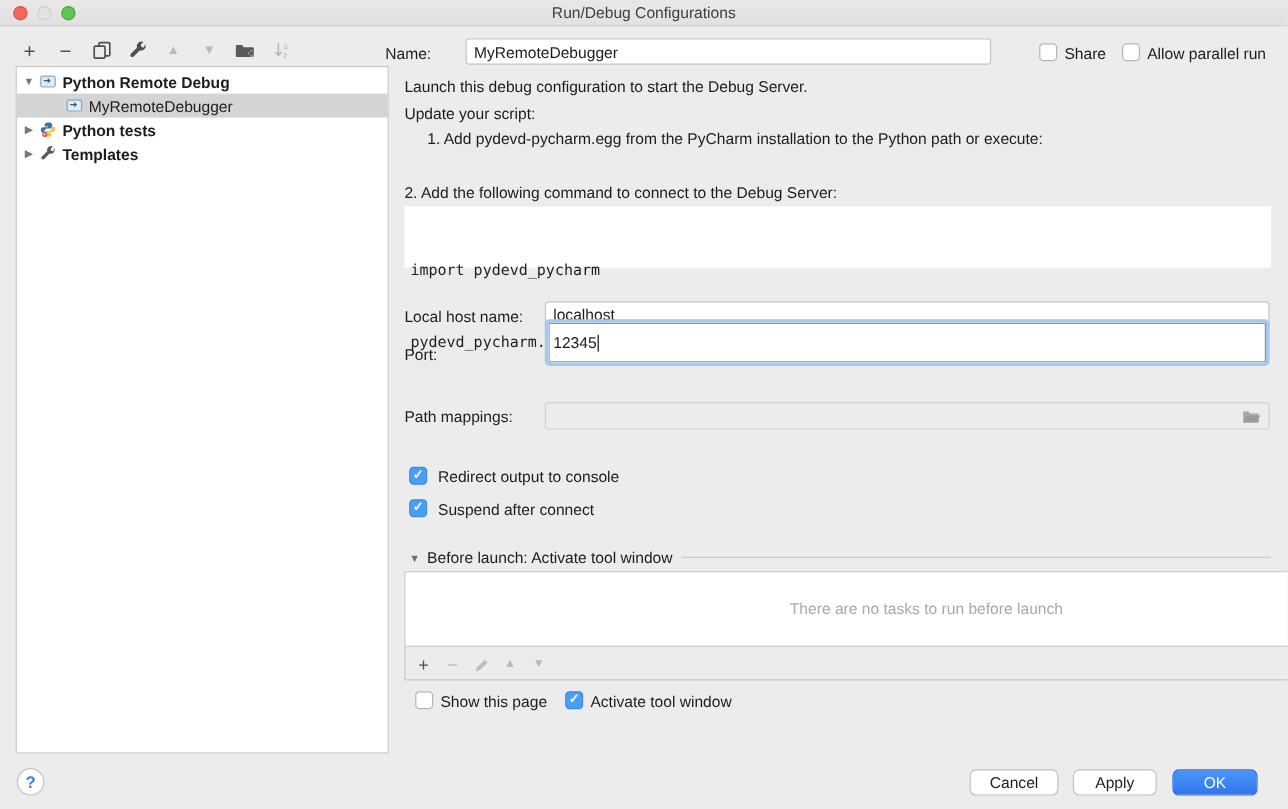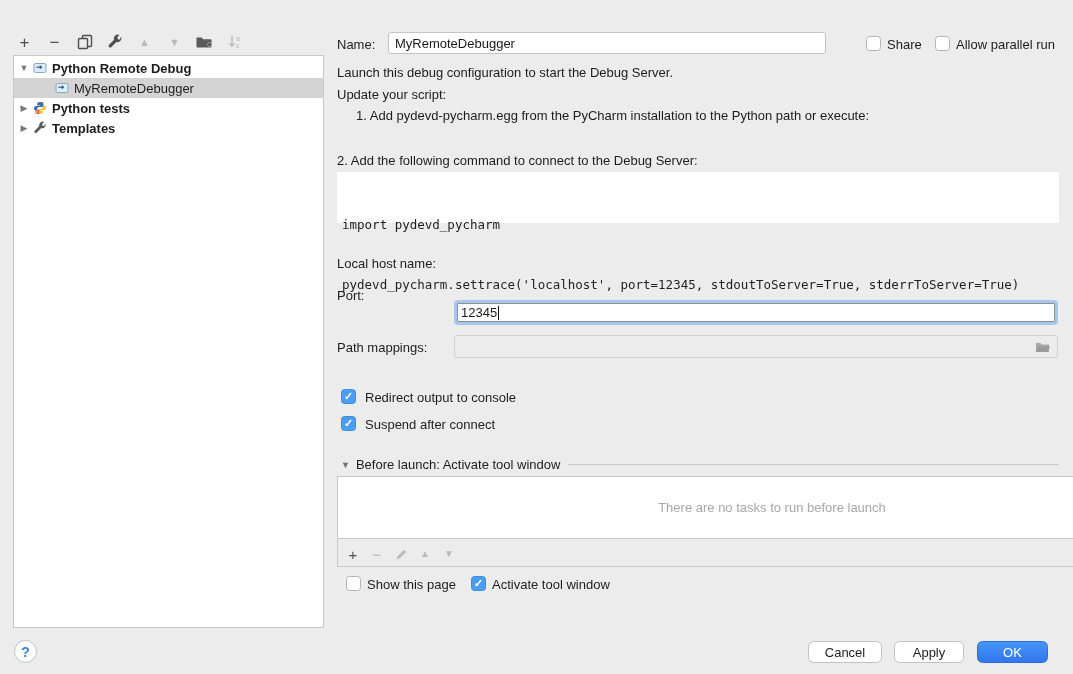--- a/index.html
+++ b/index.html
@@ -70,20 +70,28 @@
     display:flex; align-items:center; justify-content:center; }
   .btn { position:absolute; top:641px; height:22px; border-radius:5.5px; font-size:13px;
     display:flex; align-items:center; justify-content:center; background:#ffffff; border:1px solid #c2c2c2; color:#1d1d1d; }
   .btn.primary { background:linear-gradient(#4796f8,#3276ee); border:1px solid #2e6ddd; color:#ffffff; }
 </style>
 </head>
 <body>
 
 <div class="window">
 
+  <div class="titlebar">
+    <div class="traffic">
+      <span class="tl red"></span>
+      <span class="tl gray"></span>
+      <span class="tl green"></span>
+    </div>
+    <div class="win-title">Run/Debug Configurations</div>
+  </div>
 
   <div class="tree-toolbar">
     <span class="tbtn">
         <span class="txt-ico">+</span>
       </span>
     <span class="tbtn">
         <span class="txt-ico">−</span>
       </span>
     <span class="tbtn">
       <svg width="16" height="16" viewBox="0 0 16 16">
@@ -157,42 +165,45 @@
       <span class="chev" style="margin-left:5px;">▶</span>
       <span class="node-ico">
         <svg width="14" height="14" viewBox="0 0 14 14">
             <path d="M12.3 2.2a3.4 3.4 0 0 1-4 4.8l-4.4 4.4a1.4 1.4 0 1 1-2-2l4.4-4.4a3.4 3.4 0 0 1 4.8-4l-1.9 1.9.4 1.8 1.8.4z" fill="#5a5a5a"></path>
           </svg>
       </span>
       <span class="label bold">Templates</span>
     </div>
   </div>
 
-  <span class="flabel" style="left:337px; top:37px;">Name:</span>
+  <span class="flabel" style="left:321px; top:37px;">Name:</span>
   <div class="ffield" style="left:388px; top:32px; width:438px; height:22px;">
     <span>MyRemoteDebugger</span>
   </div>
   <span class="chk" style="left:866px; top:36px;"></span>
   <span class="chk-label" style="left:887px; top:37px;">Share</span>
   <span class="chk" style="left:935px; top:36px;"></span>
   <span class="chk-label" style="left:956px; top:37px;">Allow parallel run</span>
 
   <span class="para" style="left:337px; top:65px;">Launch this debug configuration to start the Debug Server.</span>
   <span class="para" style="left:337px; top:87px;">Update your script:</span>
   <span class="para" style="left:356px; top:108px;">1. Add pydevd-pycharm.egg from the PyCharm installation to the Python path or execute:</span>
   <span class="para" style="left:337px; top:153px;">2. Add the following command to connect to the Debug Server:</span>
   <div class="codeblock" style="top:172px; height:51px; padding-top:3px; line-height:20px;">
     <div>import pydevd_pycharm</div>
     <div>pydevd_pycharm.settrace('localhost', port=12345, stdoutToServer=True, stderrToServer=True)</div>
   </div>
 
   <span class="flabel" style="left:337px; top:256px;">Local host name:</span>
+  <div class="ffield" style="left:454px; top:251px; width:604px; height:22px;">
+    <span>localhost</span>
+  </div>
 
   <span class="flabel" style="left:337px; top:288px;">Port:</span>
-  <div class="ffield focused" style="left:454px; top:300px; width:604px; height:25px;">
+  <div class="ffield focused" style="left:454px; top:266px; width:604px; height:39px;">
     <span>12345</span>
       <span class="caret"></span>
   </div>
 
   <span class="flabel" style="left:337px; top:340px;">Path mappings:</span>
   <div class="ffield disabled" style="left:454px; top:335px; width:604px; height:23px;">
     <span></span>
     <span style="position:absolute; right:6px; top:4px;">
       <svg width="16" height="14" viewBox="0 0 16 14">
           <path d="M1 3h4.4l1.3 1.6H14v7.4H1z" fill="#a9a9a9"></path>

